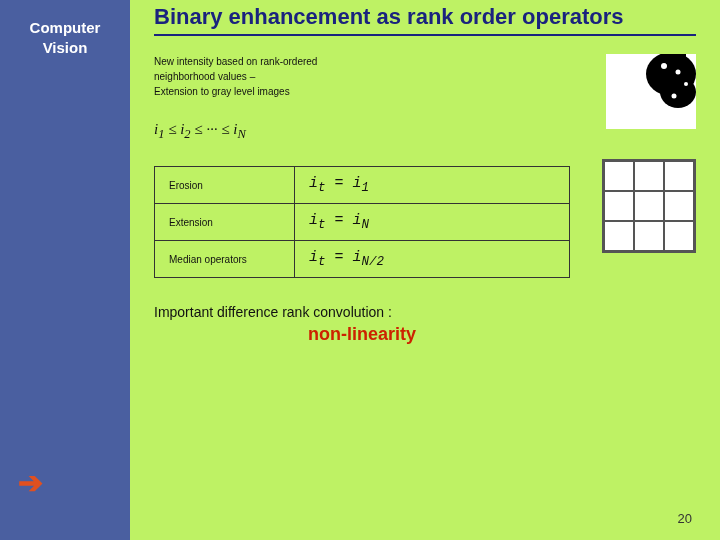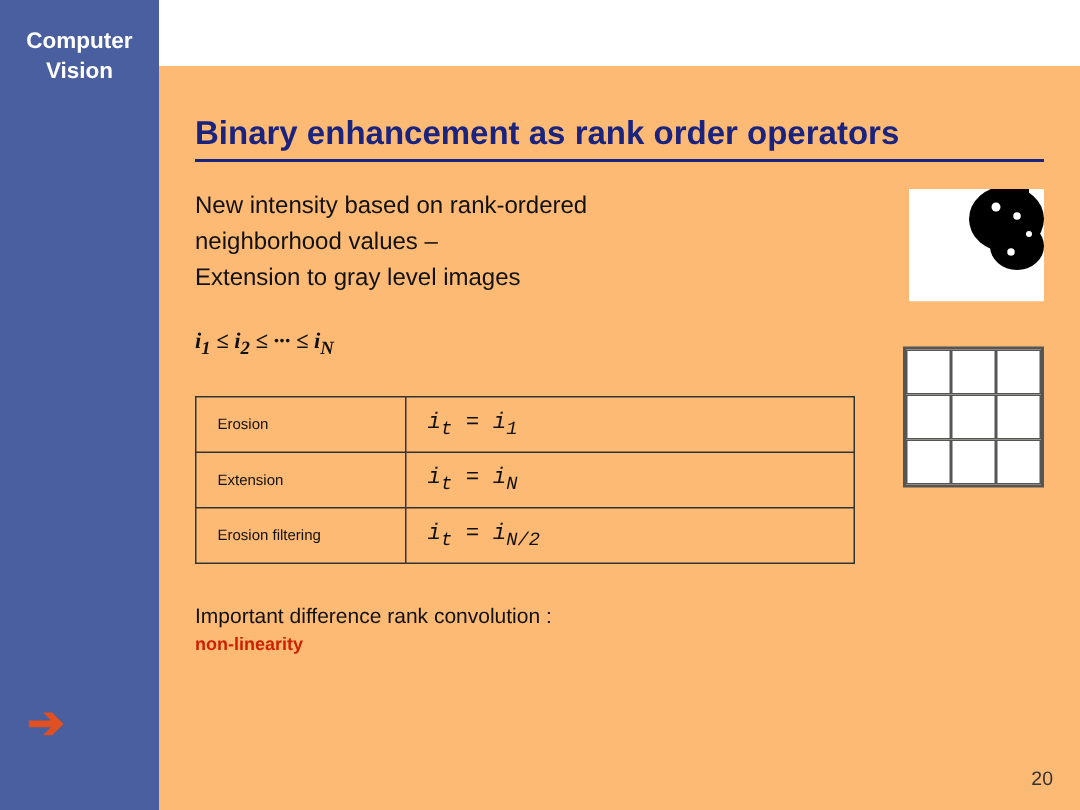--- a/index.html
+++ b/index.html
@@ -6,21 +6,21 @@
 
     body {
       width: 720px;
       height: 540px;
       font-family: Arial, sans-serif;
       display: flex;
       overflow: hidden;
     }
 
     .sidebar {
-      width: 106px;
+      width: 130px;
       min-height: 540px;
       background-color: #4a5fa0;
       display: flex;
       flex-direction: column;
       align-items: center;
       padding: 18px 10px 10px 10px;
       position: relative;
     }
 
     .sidebar-title {
@@ -35,25 +35,24 @@
       position: absolute;
       bottom: 40px;
       left: 18px;
       color: #e05020;
       font-size: 30px;
       font-weight: bold;
     }
 
     .main {
       flex: 1;
-      background: #fdba74;
-      padding: 32px 24px 16px 24px;
-      display: flex;
-      flex-direction: column;
-      margin-top: 44px;
+      background: #bef264;
+      padding: 4px 24px 16px 24px;
+      display: flex;
+      flex-direction: column;
     }
 
     .page-title {
       font-size: 22px;
       font-weight: bold;
       color: #1a237e;
       margin-bottom: 18px;
       border-bottom: 2px solid #1a237e;
       padding-bottom: 4px;
     }
@@ -65,31 +64,30 @@
     }
 
     .left-content {
       flex: 1;
       display: flex;
       flex-direction: column;
       gap: 12px;
     }
 
     .description {
-      font-size: 16px;
+      font-size: 10px;
       color: #111;
       line-height: 1.5;
     }
 
     .formula-block {
       margin: 10px 0 4px 0;
       display: flex;
       flex-direction: column;
       gap: 6px;
-      font-weight: bold;
     }
 
     .formula {
       font-family: 'Times New Roman', serif;
       font-style: italic;
       font-size: 15px;
       color: #111;
     }
 
     .rank-table {
@@ -122,30 +120,30 @@
       flex-direction: column;
       gap: 2px;
     }
 
     .important-text {
       font-size: 14px;
       color: #111;
     }
 
     .nonlinearity {
-      font-size: 12px;
+      font-size: 18px;
       font-weight: bold;
       color: #cc2200;
-      text-align: left;
+      text-align: center;
       margin-top: 2px;
     }
 
     .page-number {
       position: absolute;
-      right: 18px;
+      right: 28px;
       bottom: 14px;
       font-size: 13px;
       color: #333;
     }
 
     .right-visuals {
       display: flex;
       flex-direction: column;
       align-items: flex-end;
       gap: 12px;
@@ -207,21 +205,21 @@
               <i>i</i><sub><i>t</i></sub> = <i>i</i><sub>1</sub>
             </td>
           </tr>
           <tr>
             <td class="op-name">Extension</td>
             <td class="formula-cell">
               <i>i</i><sub><i>t</i></sub> = <i>i</i><sub><i>N</i></sub>
             </td>
           </tr>
           <tr>
-            <td class="op-name">Erosion filtering</td>
+            <td class="op-name">Median operators</td>
             <td class="formula-cell">
               <i>i</i><sub><i>t</i></sub> = <i>i</i><sub><i>N</i>/2</sub>
             </td>
           </tr>
         </tbody>
       </table>
 
       <div class="bottom-section">
         <div class="important-text">Important difference rank convolution :</div>
         <div class="nonlinearity">non-linearity</div>

